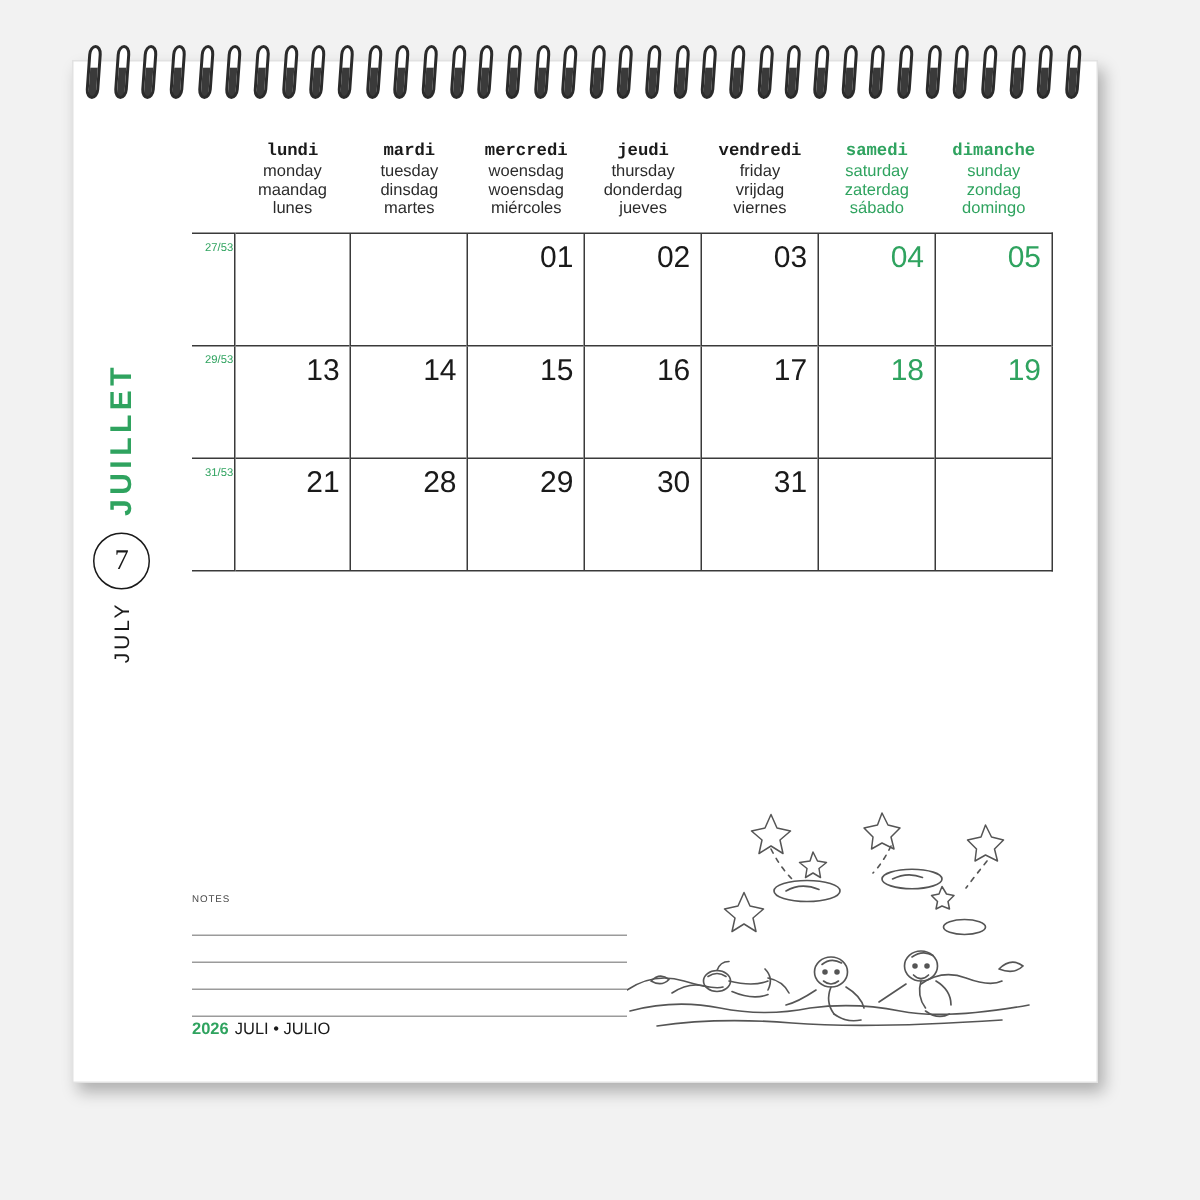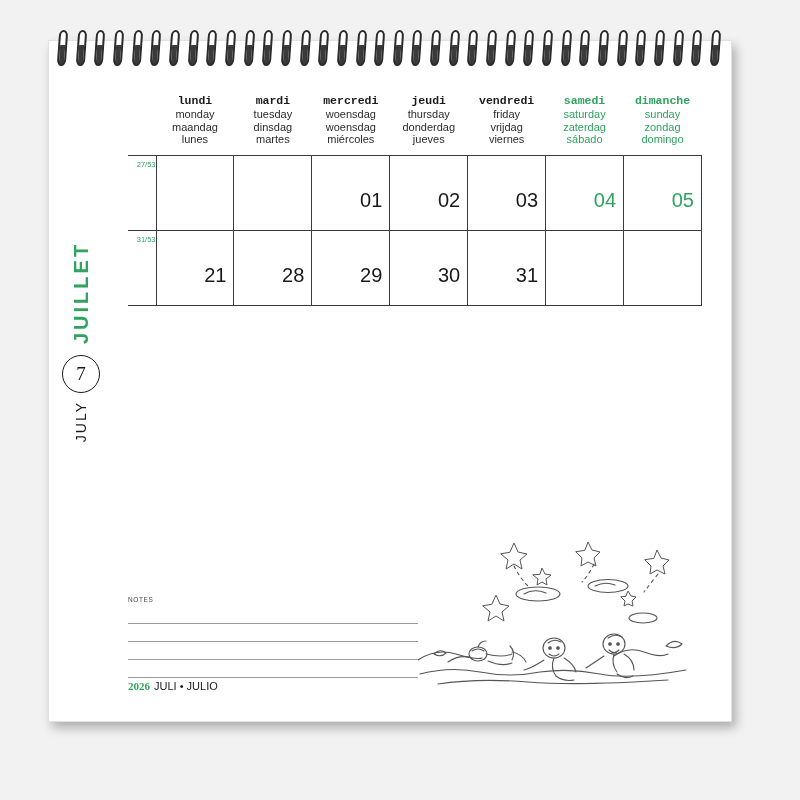--- a/index.html
+++ b/index.html
@@ -148,21 +148,20 @@
     font-size: 7.5px;
     color: #2fa35f;
   }
   .daynum {
     position: absolute;
     right: 7px;
     top: 5px;
     font-size: 20px;
     color: #1a1a1a;
     font-family: "Liberation Sans", sans-serif;
-    margin-top: 28px;
   }
   .daynum.green { color: #2fa35f; }
 
   
   .notes {
     position: absolute;
     left: 128px;
     top: 596px;
     width: 290px;
   }
@@ -180,21 +179,20 @@
     position: absolute;
     left: 128px;
     top: 680px;
     font-size: 11px;
     color: #1a1a1a;
   }
   .footer .yr {
     color: #2fa35f;
     font-weight: bold;
     margin-right: 4px;
-    font-family: Liberation Serif, serif;
   }
 
   
   .illo {
     position: absolute;
     left: 418px;
     top: 534px;
     width: 270px;
     height: 160px;
   }
@@ -332,20 +330,44 @@
             </td>
           <td>
               <span class="daynum green">04</span>
             </td>
           <td class="last">
               <span class="daynum green">05</span>
             </td>
         </tr>
 
 
+        <tr>
+          <td class="weeknum">29/53</td>
+          <td>
+              <span class="daynum">13</span>
+            </td>
+          <td>
+              <span class="daynum">14</span>
+            </td>
+          <td>
+              <span class="daynum">15</span>
+            </td>
+          <td>
+              <span class="daynum">16</span>
+            </td>
+          <td>
+              <span class="daynum">17</span>
+            </td>
+          <td>
+              <span class="daynum green">18</span>
+            </td>
+          <td class="last">
+              <span class="daynum green">19</span>
+            </td>
+        </tr>
 
 
         <tr>
           <td class="weeknum">31/53</td>
           <td>
               <span class="daynum">21</span>
             </td>
           <td>
               <span class="daynum">28</span>
             </td>

